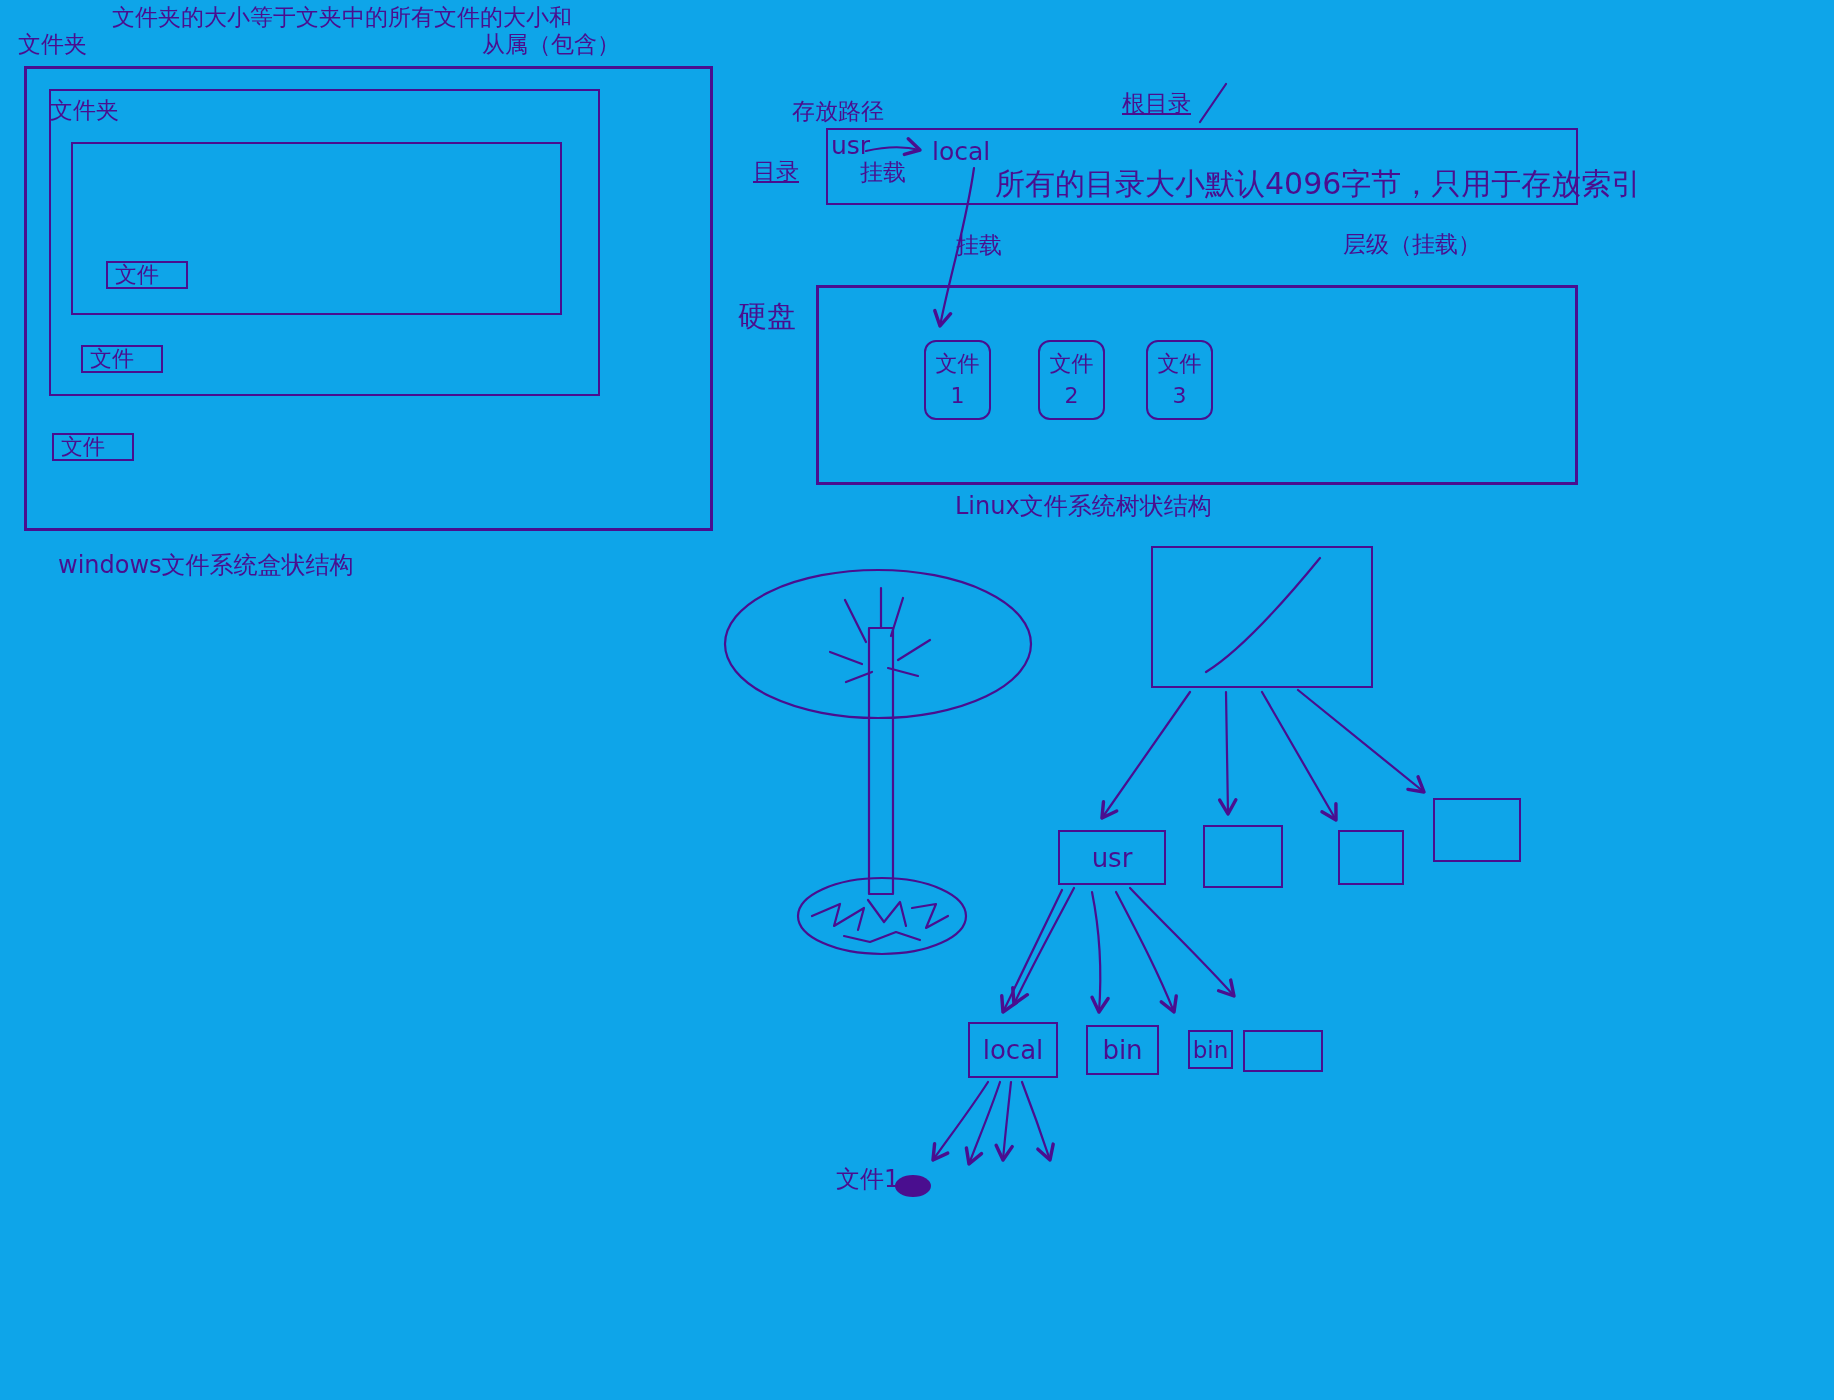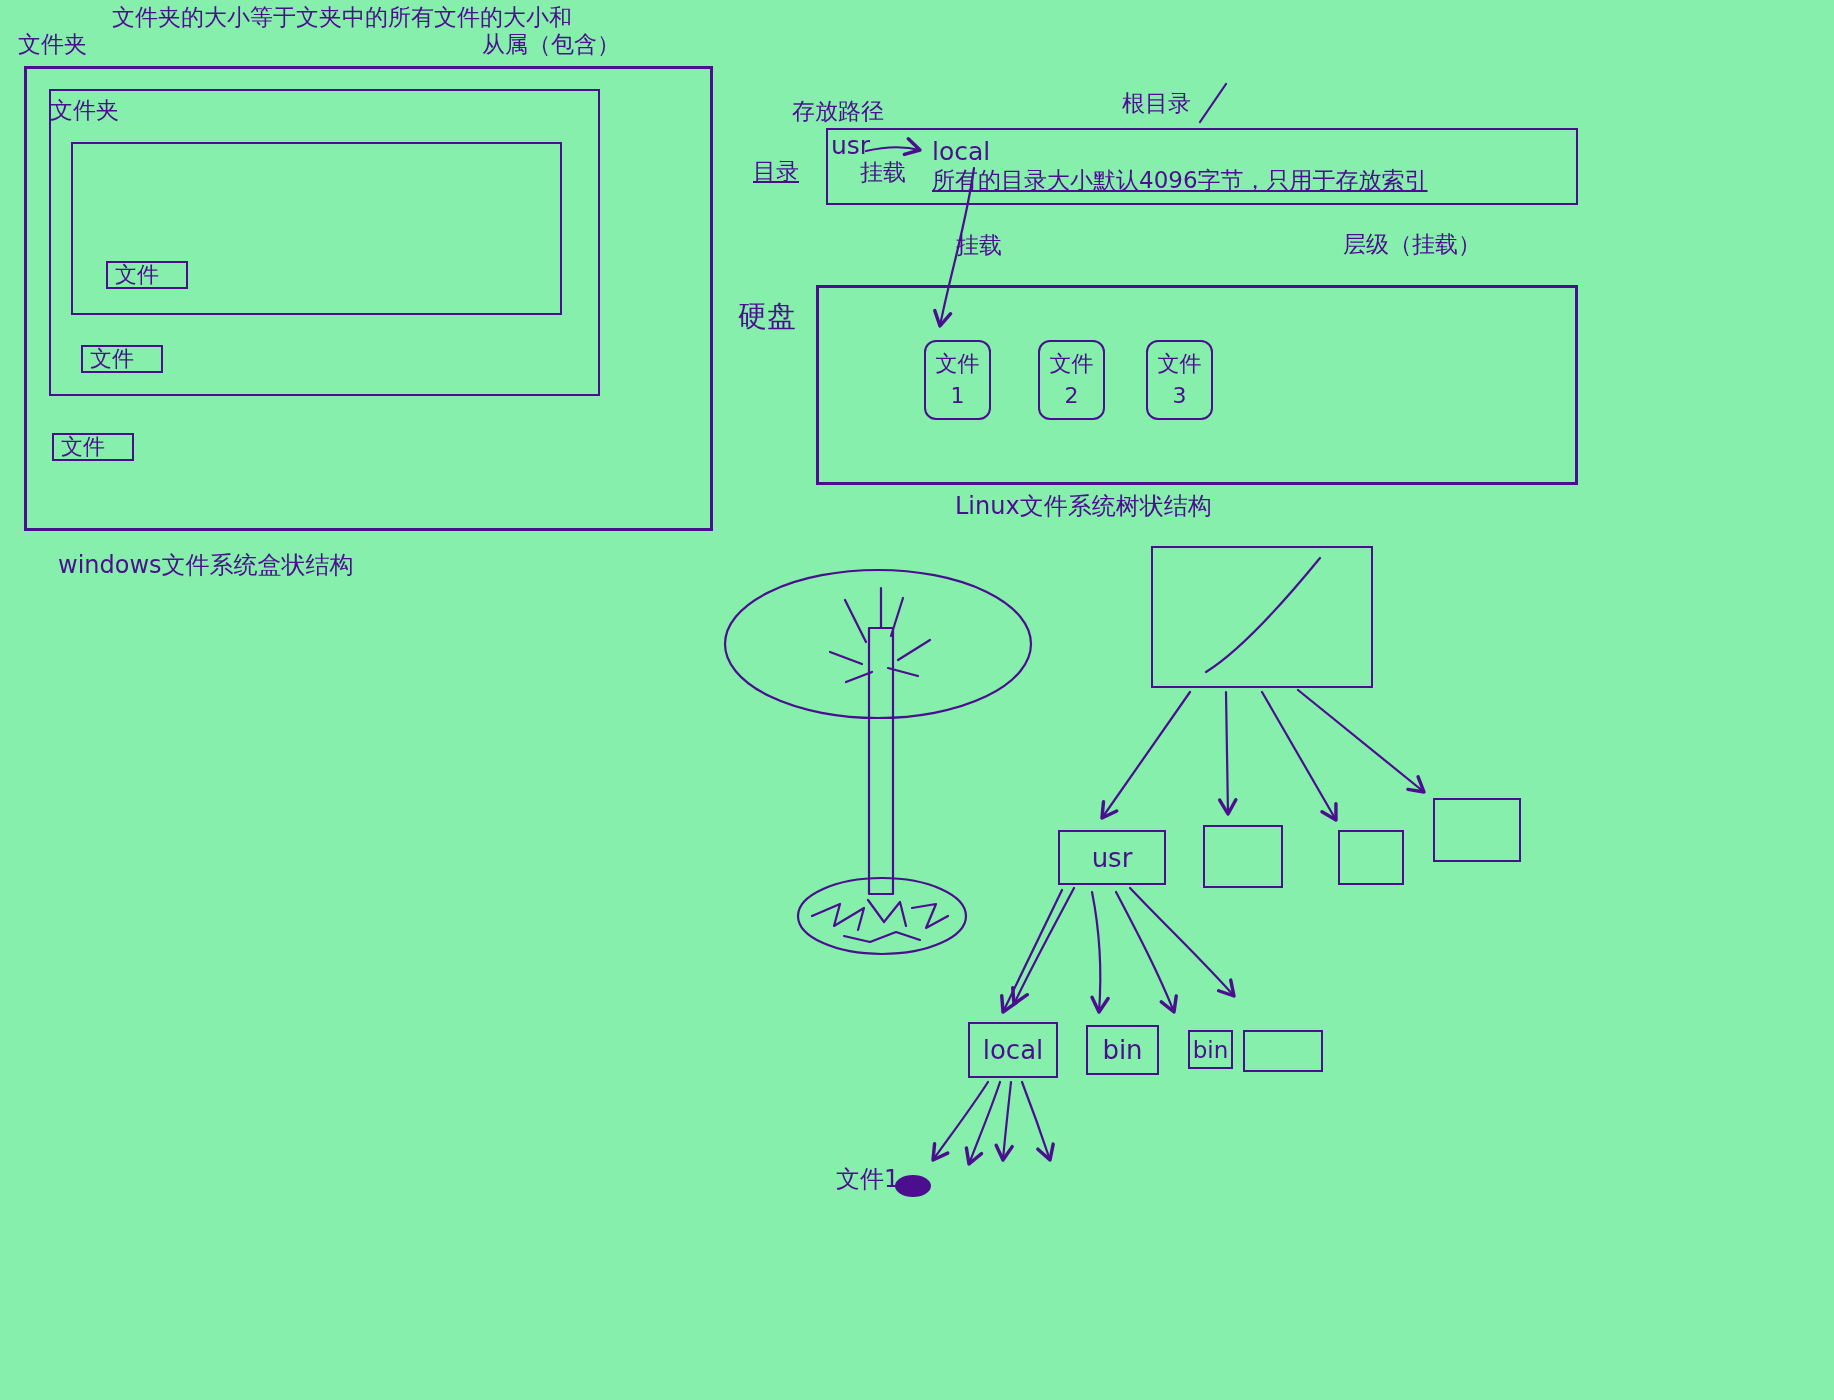--- a/index.html
+++ b/index.html
@@ -1,19 +1,19 @@
 <!DOCTYPE html>
 <html style="--ink: #4a0e8f;"><head>
 <meta charset="utf-8">
 <style>
   :root { --ink: #4a0e8f; }
   * { margin: 0; padding: 0; box-sizing: border-box; }
   body { background: #ffffff; }
   .canvas {
-    position: relative; width: 1834px; height: 1400px; background: #86efac;
+    position: relative; width: 1834px; height: 1400px; background: #0ea5e9;
     color: var(--ink); overflow: hidden;
     font-family: "DejaVu Sans", "Liberation Sans", sans-serif;
   }
   .ink-layer { position: absolute; left: 0; top: 0; color: var(--ink); }
   .txt { position: absolute; white-space: nowrap; line-height: 1.15; }
   .box { position: absolute; border: 2.5px solid var(--ink); background: transparent; margin-left: 16px; }
   .filebox { display: flex; align-items: center; padding-left: 7px; font-size: 22px; }
   .node { display: flex; align-items: center; justify-content: center; font-size: 26px; }
   .diskfile { border-radius: 12px; text-align: center; padding-top: 6px; font-size: 22px; }
   .diskfile div { line-height: 32px; }
@@ -94,28 +94,28 @@
   <div class="box filebox" style="left:65px; top:345px; width:82px; height:28px;">
     <span>文件</span>
   </div>
   <div class="box filebox" style="left:36px; top:433px; width:82px; height:28px;">
     <span>文件</span>
   </div>
 
   <div class="txt" style="left:58px; top:552px; font-size:24px;">windows文件系统盒状结构</div>
 
   <div class="txt" style="left:792px; top:90px; font-size:23px;margin-top:8px;">存放路径</div>
-  <div class="txt" style="left:1122px; top:90px; font-size:23px;">根目录</div>
+  <div class="txt" style="left:1122px; top:90px; font-size:23px;text-decoration:underline;">根目录</div>
 
   <div class="box" style="left:810px; top:128px; width:752px; height:77px;"></div>
   <div class="txt" style="left:753px; top:158px; font-size:23px;text-decoration:underline;">目录</div>
   <div class="txt" style="left:831px; top:132px; font-size:25px;">usr</div>
   <div class="txt" style="left:932px; top:138px; font-size:25px;">local</div>
   <div class="txt" style="left:860px; top:159px; font-size:23px;">挂载</div>
-  <div class="txt" style="left:932px; top:167px; font-size:23px;text-decoration:underline;">所有的目录大小默认4096字节，只用于存放索引</div>
+  <div class="txt" style="left:995px; top:167px; font-size:30px;">所有的目录大小默认4096字节，只用于存放索引</div>
 
   <div class="txt" style="left:1343px; top:231px; font-size:23px;">层级（挂载）</div>
   <div class="txt" style="left:956px; top:232px; font-size:23px;">挂载</div>
 
   <div class="box" style="left:800px; top:285px; width:762px; height:200px; border-width:3px;"></div>
   <div class="txt" style="left:738px; top:300px; font-size:29px;">硬盘</div>
 
   <div class="box diskfile" style="left:908px; top:340px; width:67px; height:80px;">
     <div>文件</div>
     <div>1</div>

